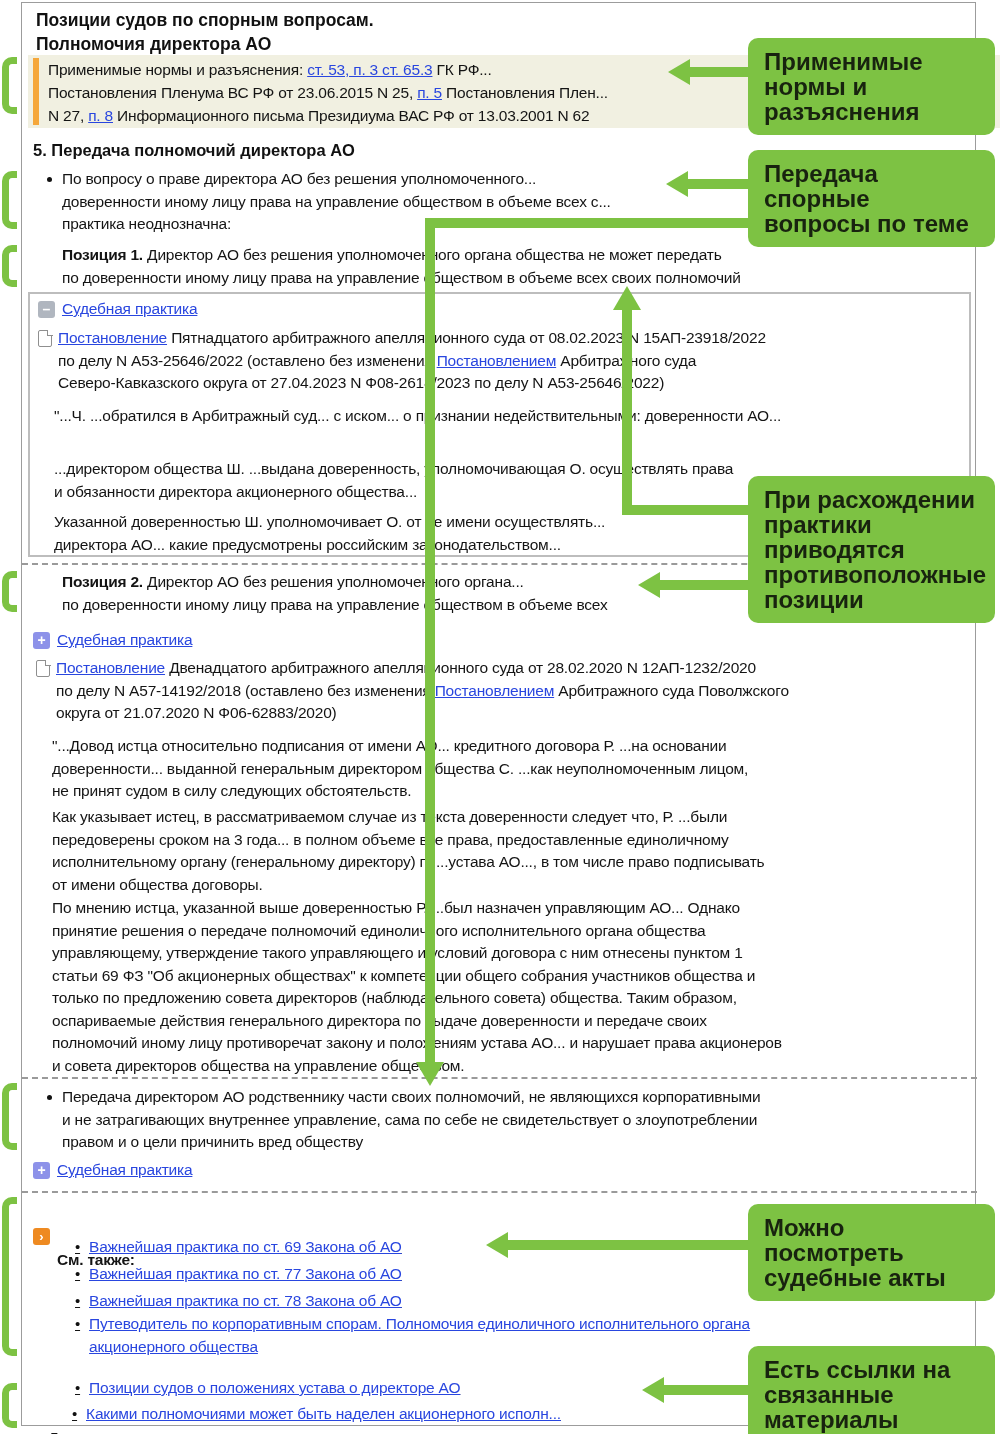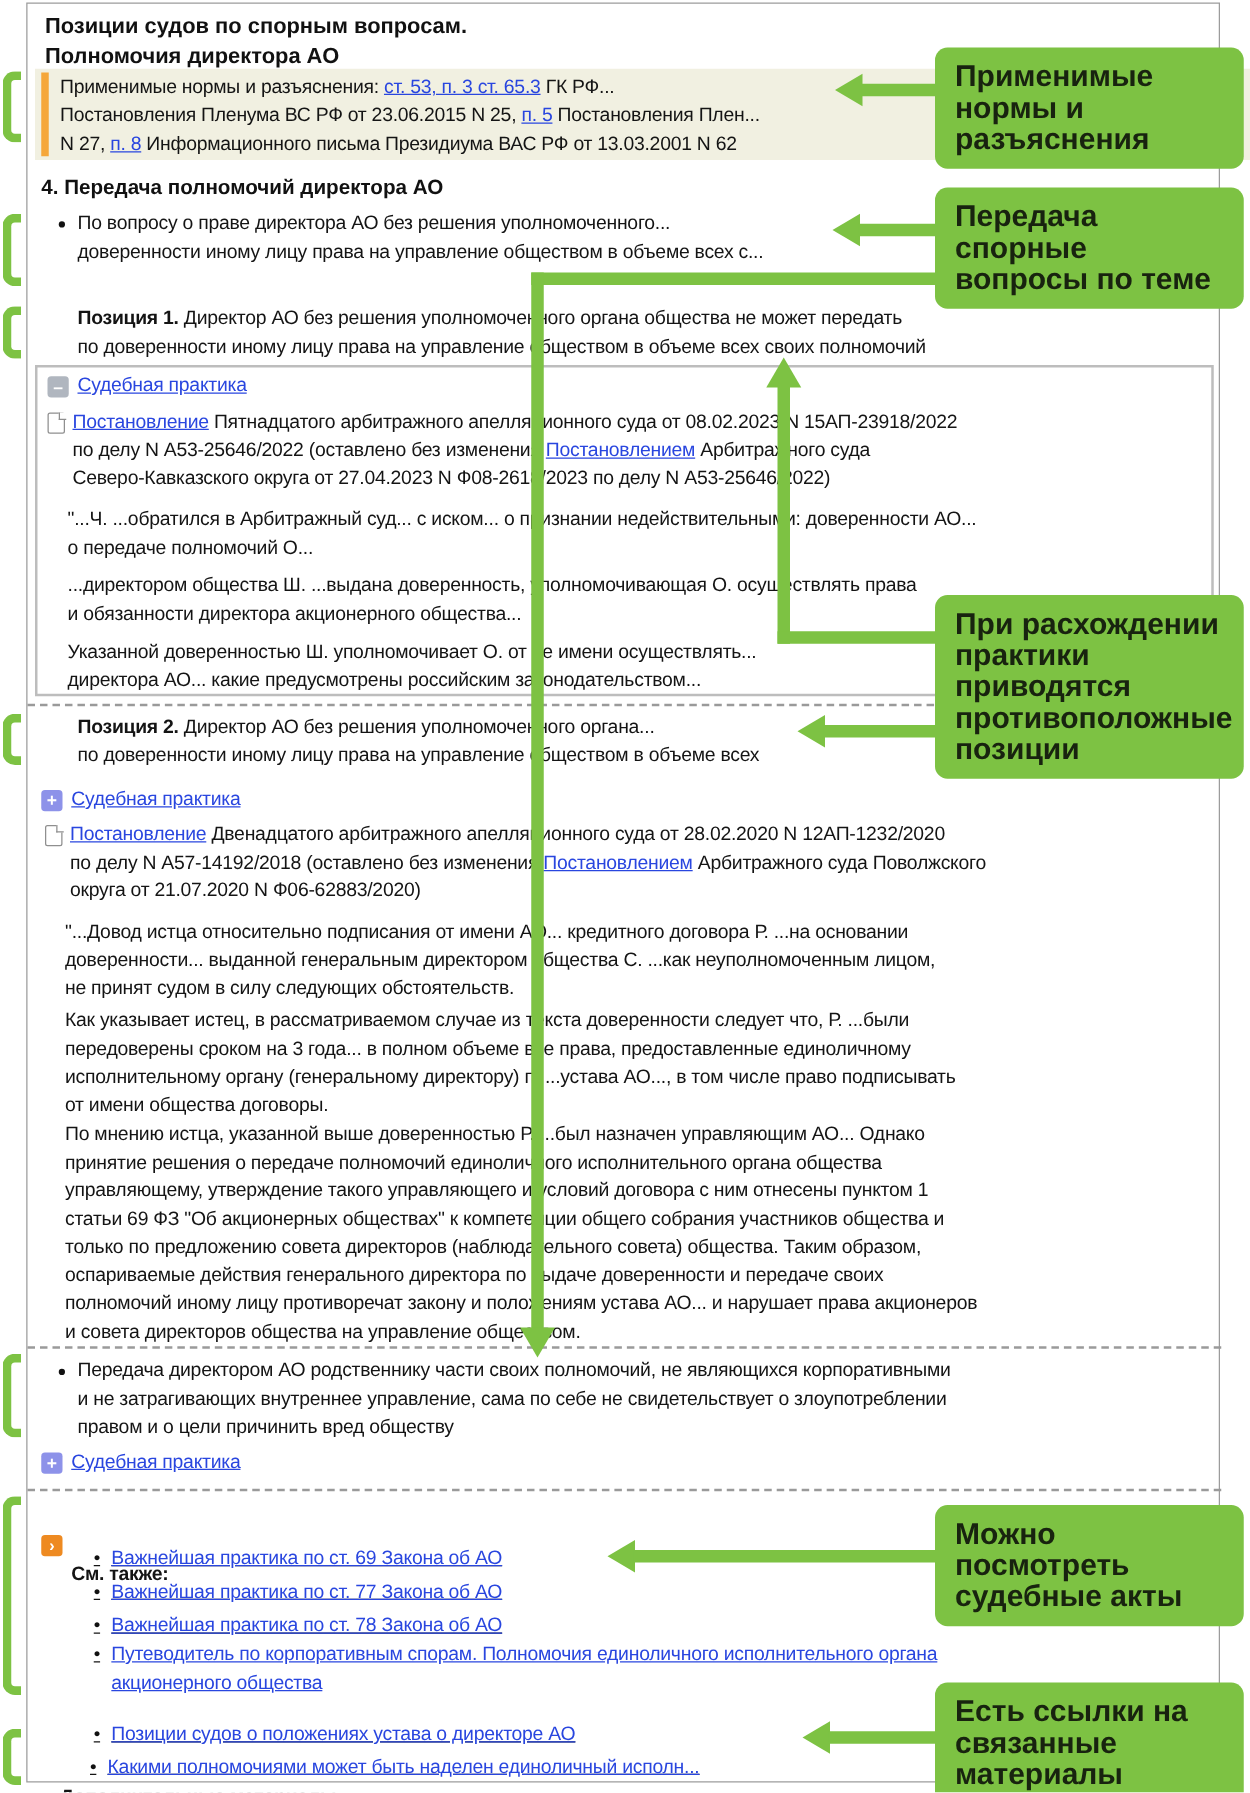--- a/index.html
+++ b/index.html
@@ -71,47 +71,47 @@
 
   <div class="abs norms">
     <div class="norms-bar"></div>
     <div class="norms-text t">
       <div><span>Применимые нормы и разъяснения: </span><a class="lnk">ст. 53, п. 3 ст. 65.3</a><span> ГК РФ...</span></div>
       <div><span>Постановления Пленума ВС РФ от 23.06.2015 N 25, </span><a class="lnk">п. 5</a><span> Постановления Плен...</span></div>
       <div><span>N 27, </span><a class="lnk">п. 8</a><span> Информационного письма Президиума ВАС РФ от 13.03.2001 N 62</span></div>
     </div>
   </div>
 
-  <div class="abs h1">4. Передача полномочий директора АО</div>
+  <div class="abs h1">5. Передача полномочий директора АО</div>
 
   <span class="dot" style="left:47px;top:177px;"></span>
   <div class="abs t lines" style="left:62px;top:168px;">
       <div>По вопросу о праве директора АО без решения уполномоченного...</div>
       <div>доверенности иному лицу права на управление обществом в объеме всех с...</div>
+      <div>практика неоднозначна:</div>
     </div>
 
   <div class="abs t" style="left:62px;top:244px;">
     <div class="nowrap"><span class="b">Позиция 1.</span><span> Директор АО без решения уполномоченного органа общества не может передать</span></div>
     <div class="nowrap">по доверенности иному лицу права на управление обществом в объеме всех своих полномочий</div>
   </div>
 
   <div class="abs box1">
     <div class="row" style="left:8px;top:4px;">
       <span class="ic-sq ic-minus">–</span>
       <a class="lnk t">Судебная практика</a>
     </div>
     <div class="ruling t" style="left:10px;top:33px;">
       <span class="ic-doc"></span>
       <div><a class="lnk">Постановление</a><span> Пятнадцатого арбитражного апелляционного суда от 08.02.2023 N 15АП-23918/2022</span></div>
       <div><span>по делу N А53-25646/2022 (оставлено без изменения </span><a class="lnk">Постановлением</a><span> Арбитражного суда</span></div>
       <div>Северо-Кавказского округа от 27.04.2023 N Ф08-2618/2023 по делу N А53-25646/2022)</div>
     </div>
     <div class="abs t lines" style="left:24px;top:111px;">
         <div>"...Ч. ...обратился в Арбитражный суд... с иском... о признании недействительными: доверенности АО...</div>
-        <div>о передаче полномочий О...</div>
       </div>
     <div class="abs t lines" style="left:24px;top:164px;">
         <div>...директором общества Ш. ...выдана доверенность, уполномочивающая О. осуществлять права</div>
         <div>и обязанности директора акционерного общества...</div>
       </div>
     <div class="abs t lines" style="left:24px;top:217px;">
         <div>Указанной доверенностью Ш. уполномочивает О. от ее имени осуществлять...</div>
         <div>директора АО... какие предусмотрены российским законодательством...</div>
       </div>
   </div>
@@ -178,21 +178,21 @@
     <span class="t b">См. также:</span>
   </div>
 
   <div class="li t" style="left:75px;top:1236px;"><span class="bdot">•</span><a class="lnk">Важнейшая практика по ст. 69 Закона об АО</a></div>
   <div class="li t" style="left:75px;top:1263px;"><span class="bdot">•</span><a class="lnk">Важнейшая практика по ст. 77 Закона об АО</a></div>
   <div class="li t" style="left:75px;top:1290px;"><span class="bdot">•</span><a class="lnk">Важнейшая практика по ст. 78 Закона об АО</a></div>
   <div class="li t" style="left:75px;top:1313px;"><span class="bdot">•</span><a class="lnk lines" style="display:inline-block;vertical-align:top;"><div>Путеводитель по корпоративным спорам. Полномочия единоличного исполнительного органа</div><div>акционерного общества</div></a></div>
   <div class="li t" style="left:75px;top:1355px;margin-top:22px;"><span class="bdot">•</span><a class="lnk">Позиции судов о положениях устава о директоре АО</a></div>
 
   <div class="abs t b nowrap" style="left:48px;top:1379px;">Дополнительные материалы:</div>
-  <div class="li t" style="left:72px;top:1403px;"><span class="bdot">•</span><a class="lnk">Какими полномочиями может быть наделен единоличный исполн...</a></div>
+  <div class="li t" style="left:72px;top:1403px;"><span class="bdot">•</span><a class="lnk">Какими полномочиями может быть наделен акционерного исполн...</a></div>
 
   <div class="brk overlay" style="top:57px;height:57px;"></div>
   <div class="brk overlay" style="top:171px;height:58px;"></div>
   <div class="brk overlay" style="top:245px;height:42px;"></div>
   <div class="brk overlay" style="top:571px;height:41px;"></div>
   <div class="brk overlay" style="top:1083px;height:67px;"></div>
   <div class="brk overlay" style="top:1197px;height:159px;"></div>
   <div class="brk overlay" style="top:1383px;height:45px;"></div>
 
   <span class="ah-left overlay" style="left:668px;top:59px;"></span>

